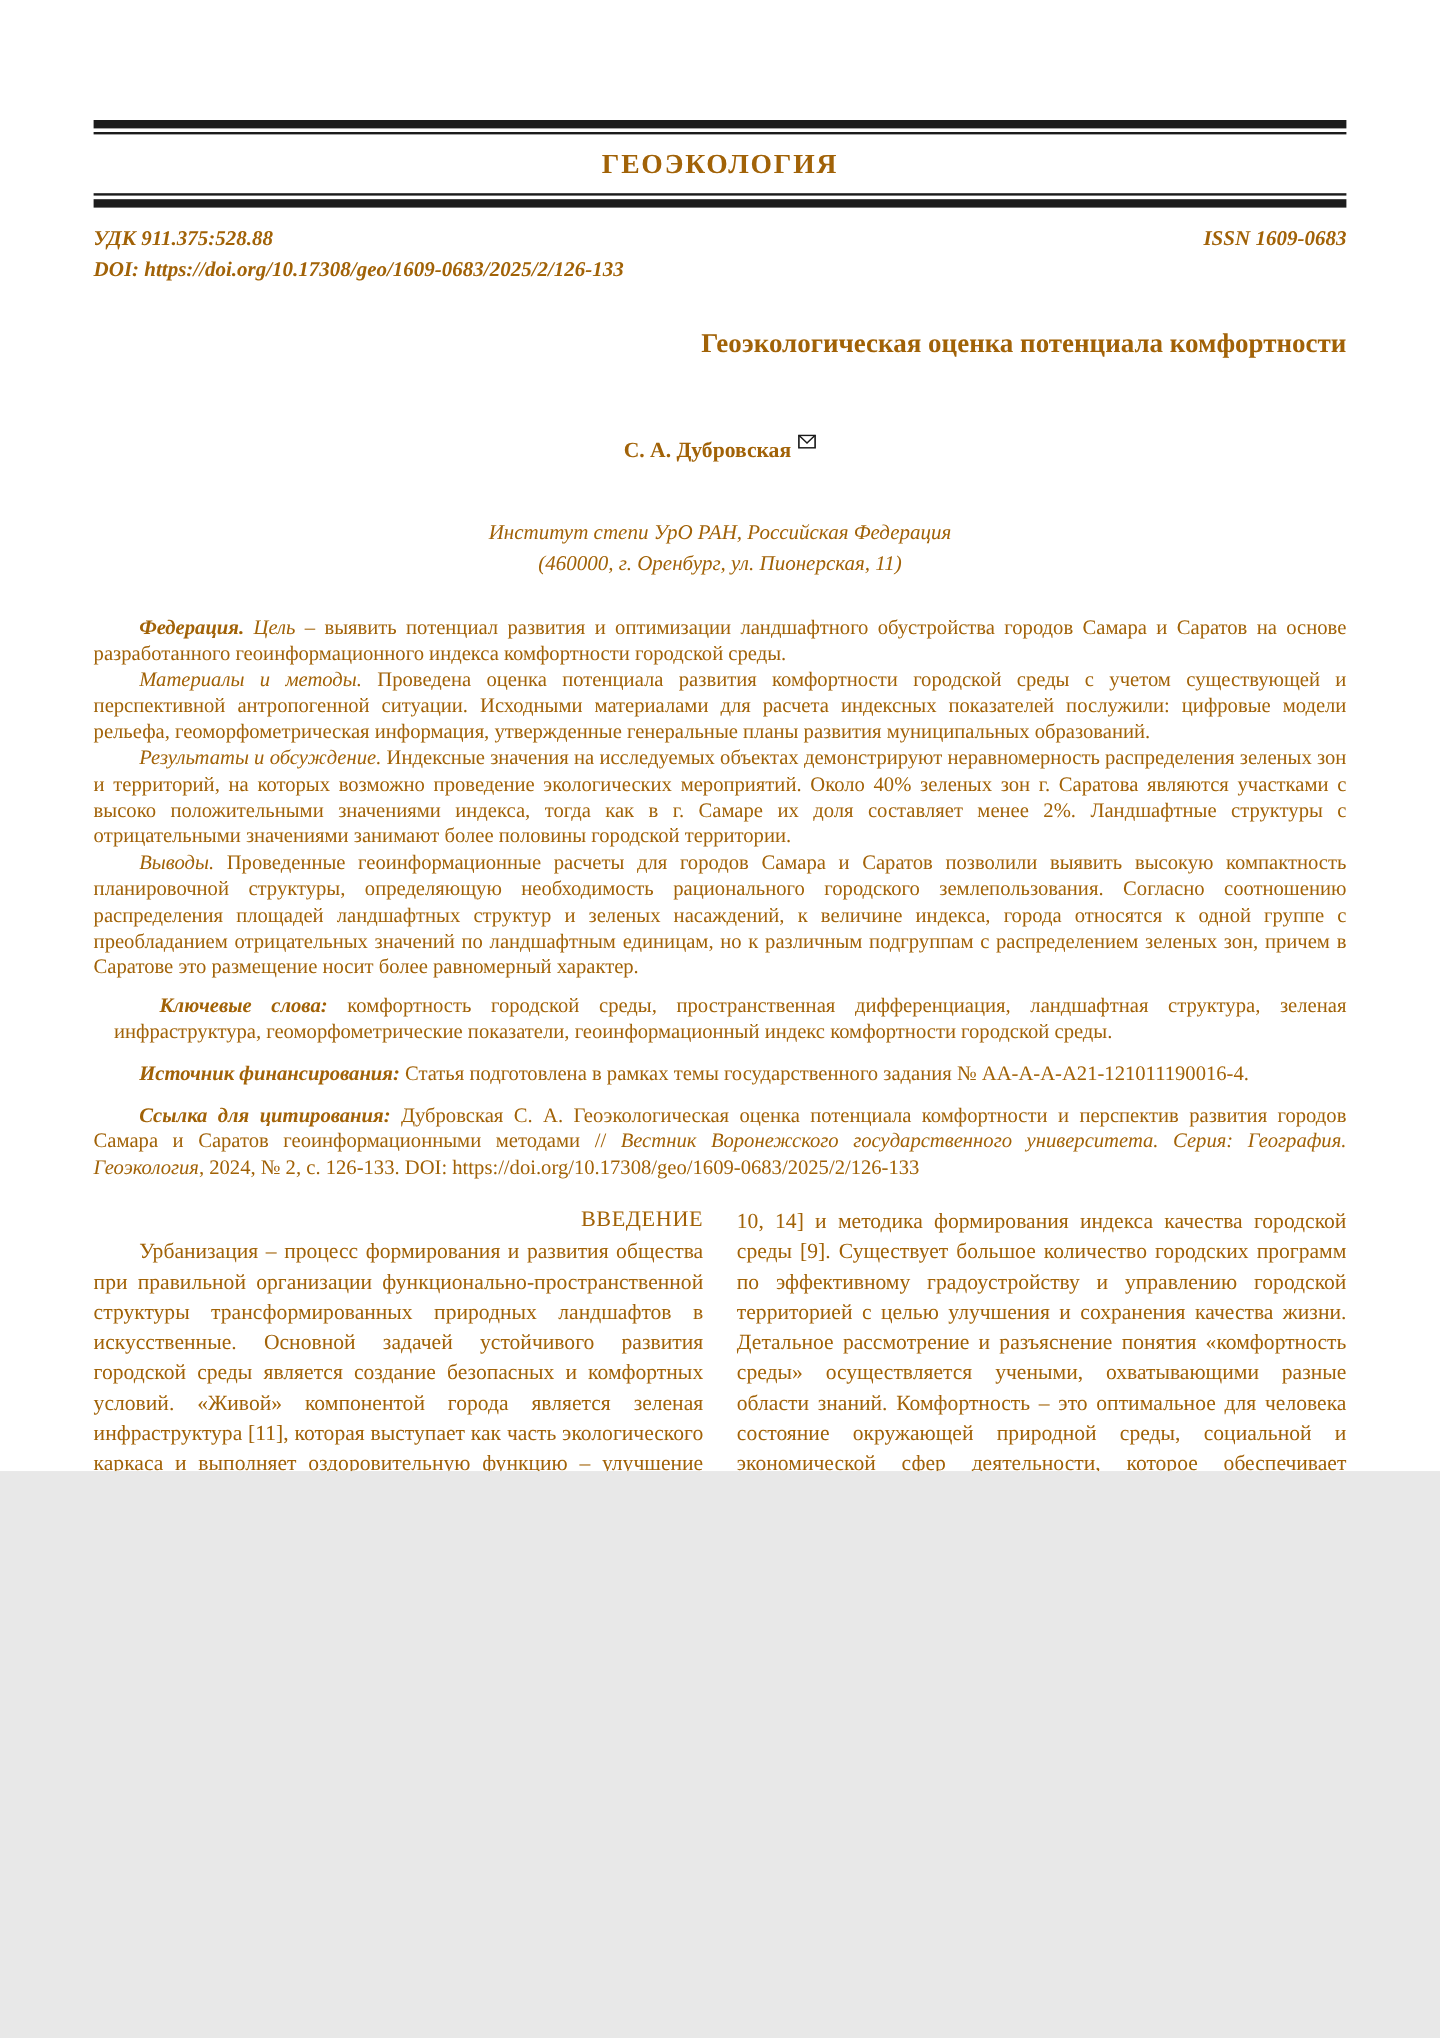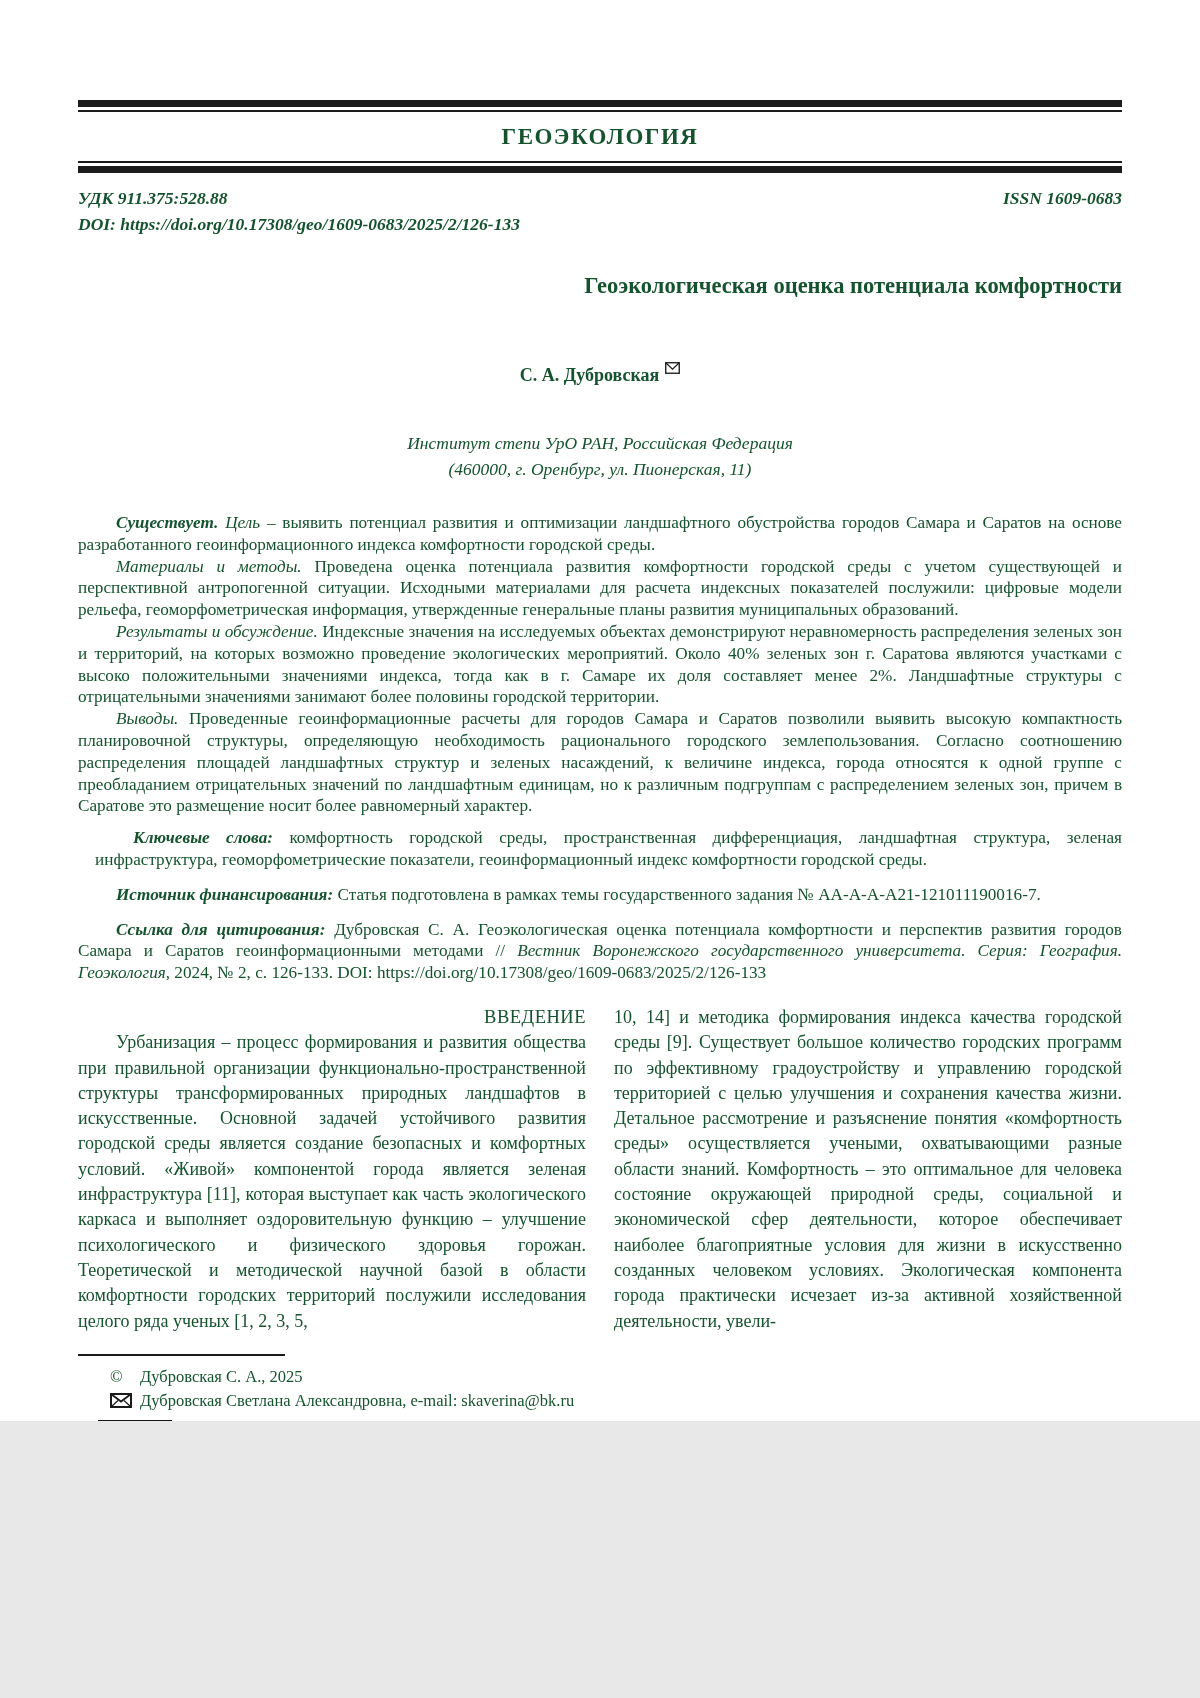--- a/index.html
+++ b/index.html
@@ -1,27 +1,27 @@
 <!DOCTYPE html>
 <html><head>
 <meta charset="utf-8">
 <style>
   html, body { margin: 0; padding: 0; background: #e8e8e8; }
   .page {
     position: relative;
     width: 1200px;
-    height: 1421px;
+    height: 1226px;
     margin: 0 auto;
     background: #ffffff;
     box-sizing: border-box;
     padding: 100px 78px 88px 78px;
     display: flex;
     flex-direction: column;
     font-family: "Liberation Serif", "DejaVu Serif", serif;
-    color: #14532d;
+    color: #a16207;
     overflow: hidden;
   }
 
   
   .rule-thick { height: 7px; background: #1c1c1c; }
   .rule-thin  { height: 2px; background: #1c1c1c; }
   .masthead-top .rule-thin { margin-top: 3px; }
   .masthead-bottom .rule-thin { margin-bottom: 3px; }
   .masthead-title {
     text-align: center;
@@ -154,26 +154,26 @@
           <path d="M1 1 L10 9.5 L19 1" fill="none" stroke="#1a1a1a" stroke-width="1.6"></path>
         </svg></span>
   </div>
 
   <div class="affiliation">
     <span>Институт степи УрО РАН, Российская Федерация</span><br>
     <span>(460000, г. Оренбург, ул. Пионерская, 11)</span>
   </div>
 
   <div class="front">
-    <p><span class="bi">Существует.</span><span class="it"> Цель</span><span> – выявить потенциал развития и оптимизации ландшафтного обустройства городов Самара и Саратов на основе разработанного геоинформационного индекса комфортности городской среды.</span></p>
+    <p><span class="bi">Федерация.</span><span class="it"> Цель</span><span> – выявить потенциал развития и оптимизации ландшафтного обустройства городов Самара и Саратов на основе разработанного геоинформационного индекса комфортности городской среды.</span></p>
     <p><span class="it">Материалы и методы.</span><span> Проведена оценка потенциала развития комфортности городской среды с учетом существующей и перспективной антропогенной ситуации. Исходными материалами для расчета индексных показателей послужили: цифровые модели рельефа, геоморфометрическая информация, утвержденные генеральные планы развития муниципальных образований.</span></p>
     <p><span class="it">Результаты и обсуждение.</span><span> Индексные значения на исследуемых объектах демонстрируют неравномерность распределения зеленых зон и территорий, на которых возможно проведение экологических мероприятий. Около 40% зеленых зон г. Саратова являются участками с высоко положительными значениями индекса, тогда как в г. Самаре их доля составляет менее 2%. Ландшафтные структуры с отрицательными значениями занимают более половины городской территории.</span></p>
     <p><span class="it">Выводы.</span><span> Проведенные геоинформационные расчеты для городов Самара и Саратов позволили выявить высокую компактность планировочной структуры, определяющую необходимость рационального городского землепользования. Согласно соотношению распределения площадей ландшафтных структур и зеленых насаждений, к величине индекса, города относятся к одной группе с преобладанием отрицательных значений по ландшафтным единицам, но к различным подгруппам с распределением зеленых зон, причем в Саратове это размещение носит более равномерный характер.</span></p>
     <p class="gap-sm"><span class="bi">Ключевые слова:</span><span> комфортность городской среды, пространственная дифференциация, ландшафтная структура, зеленая инфраструктура, геоморфометрические показатели, геоинформационный индекс комфортности городской среды.</span></p>
-    <p class="gap-md"><span class="bi">Источник финансирования:</span><span> Статья подготовлена в рамках темы государственного задания № АА-А-А-А21-121011190016-7.</span></p>
+    <p class="gap-md"><span class="bi">Источник финансирования:</span><span> Статья подготовлена в рамках темы государственного задания № АА-А-А-А21-121011190016-4.</span></p>
     <p class="gap-md"><span class="bi">Ссылка для цитирования:</span><span> Дубровская С. А. Геоэкологическая оценка потенциала комфортности и перспектив развития городов Самара и Саратов геоинформационными методами // </span><span class="it">Вестник Воронежского государственного университета. Серия: География. Геоэкология</span><span>, 2024, № 2, с. 126-133. DOI: https://doi.org/10.17308/geo/1609-0683/2025/2/126-133</span></p>
   </div>
 
   <div class="columns">
     <div class="col">
       <h2 class="intro-heading">ВВЕДЕНИЕ</h2>
       <p class="indented">Урбанизация – процесс формирования и развития общества при правильной организации функционально-пространственной структуры трансформированных природных ландшафтов в искусственные. Основной задачей устойчивого развития городской среды является создание безопасных и комфортных условий. «Живой» компонентой города является зеленая инфраструктура [11], которая выступает как часть экологического каркаса и выполняет оздоровительную функцию – улучшение психологического и физического здоровья горожан. Теоретической и методической научной базой в области комфортности городских территорий послужили исследования целого ряда ученых [1, 2, 3, 5,</p>
     </div>
     <div class="col">
       <p>10, 14] и методика формирования индекса качества городской среды [9]. Существует большое количество городских программ по эффективному градоустройству и управлению городской территорией с целью улучшения и сохранения качества жизни. Детальное рассмотрение и разъяснение понятия «комфортность среды» осуществляется учеными, охватывающими разные области знаний. Комфортность – это оптимальное для человека состояние окружающей природной среды, социальной и экономической сфер деятельности, которое обеспечивает наиболее благоприятные условия для жизни в искусственно созданных человеком условиях. Экологическая компонента города практически исчезает из-за активной хозяйственной деятельности, увели-</p>

